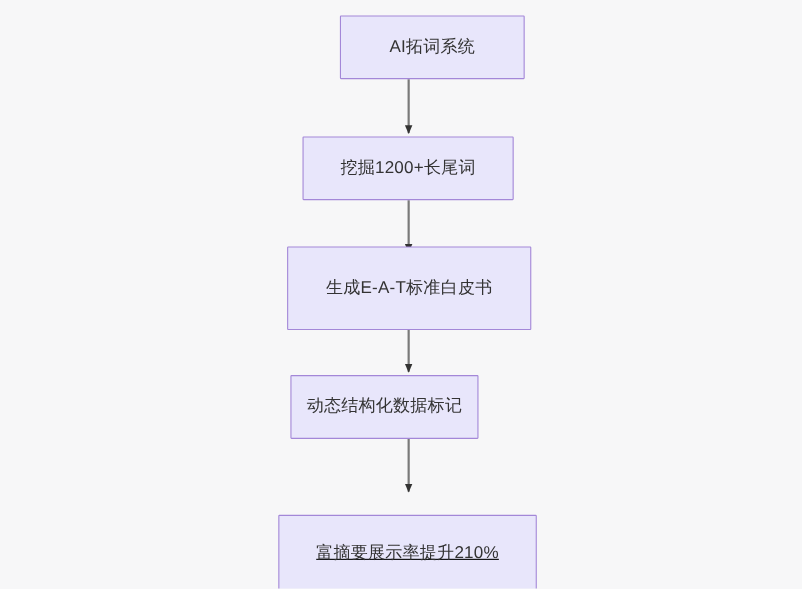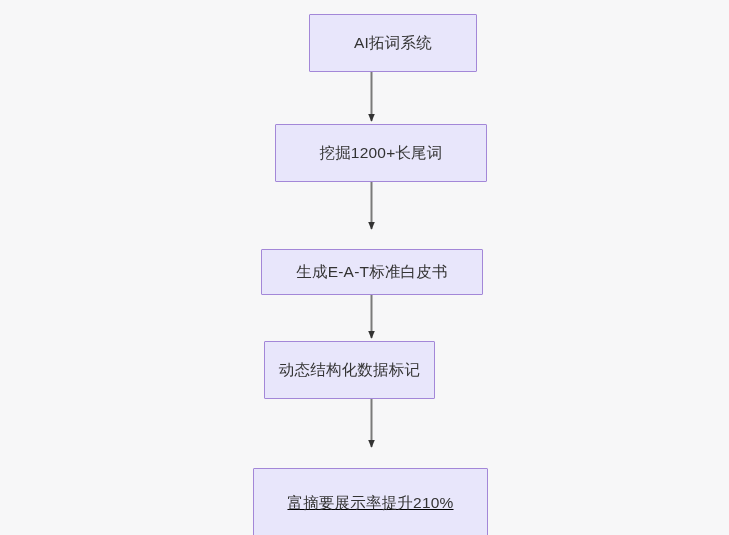--- a/index.html
+++ b/index.html
@@ -48,22 +48,22 @@
     line-height: 1.2;
     color: #333333;
     letter-spacing: 0.2px;
     white-space: nowrap;
     text-align: center;
     font-family: "Liberation Sans", "DejaVu Sans", sans-serif;
   }
 
   
   #node-0 { left: 298px; top: 14px;  width: 168px; height: 58px; margin-left: 11px; }
-  #node-1 { left: 275px; top: 124px; width: 212px; height: 58px; }
-  #node-2 { left: 261px; top: 249px; width: 222px; height: 46px; }
+  #node-1 { left: 275px; top: 124px; width: 192px; height: 58px; }
+  #node-2 { left: 261px; top: 224px; width: 222px; height: 76px; }
   #node-3 { left: 264px; top: 341px; width: 171px; height: 58px; }
   #node-4 { left: 253px; top: 468px; width: 235px; height: 71px; text-decoration: underline; }
 </style>
 </head>
 <body>
 
 <div id="flowchart-canvas">
 
   <svg id="edge-layer" viewBox="0 0 729 535" width="729" height="535" xmlns="http://www.w3.org/2000/svg">
     <defs>

